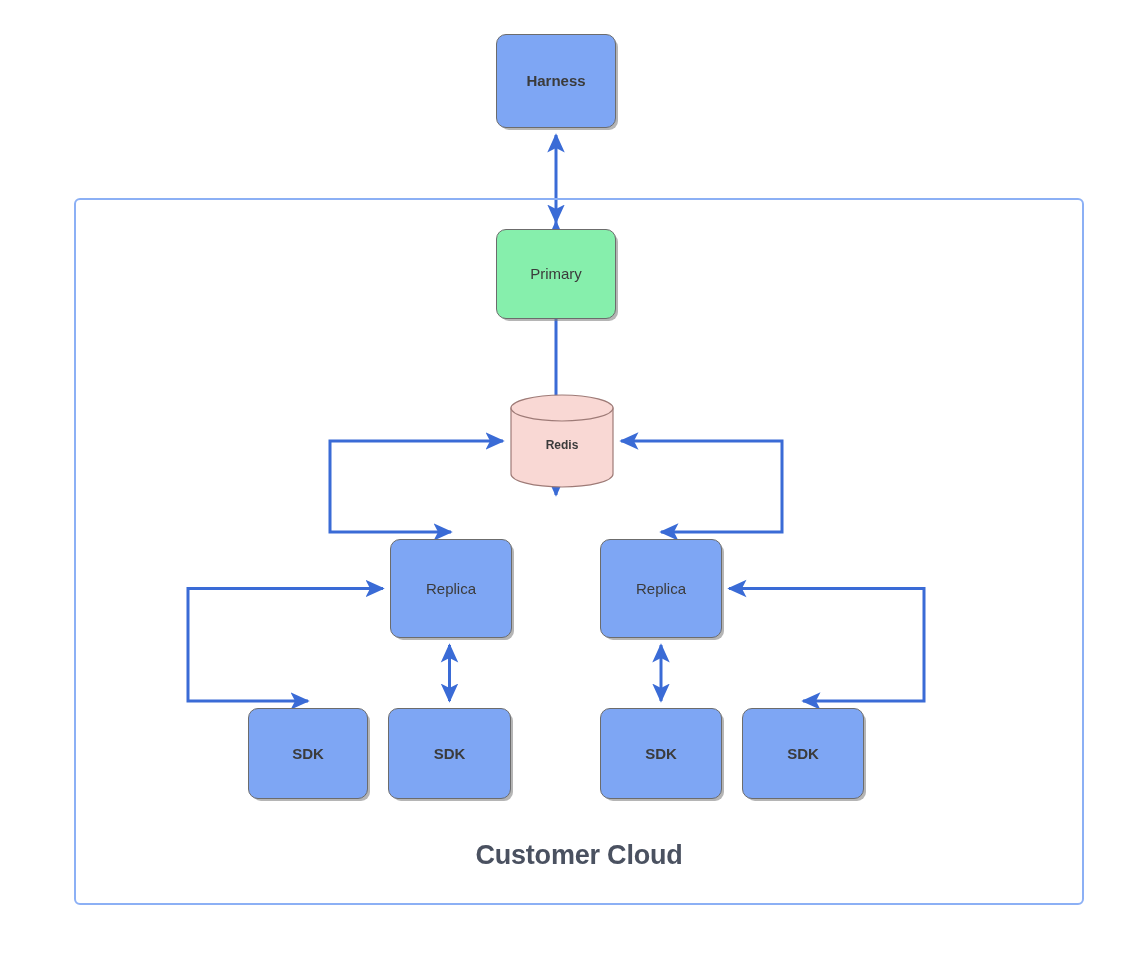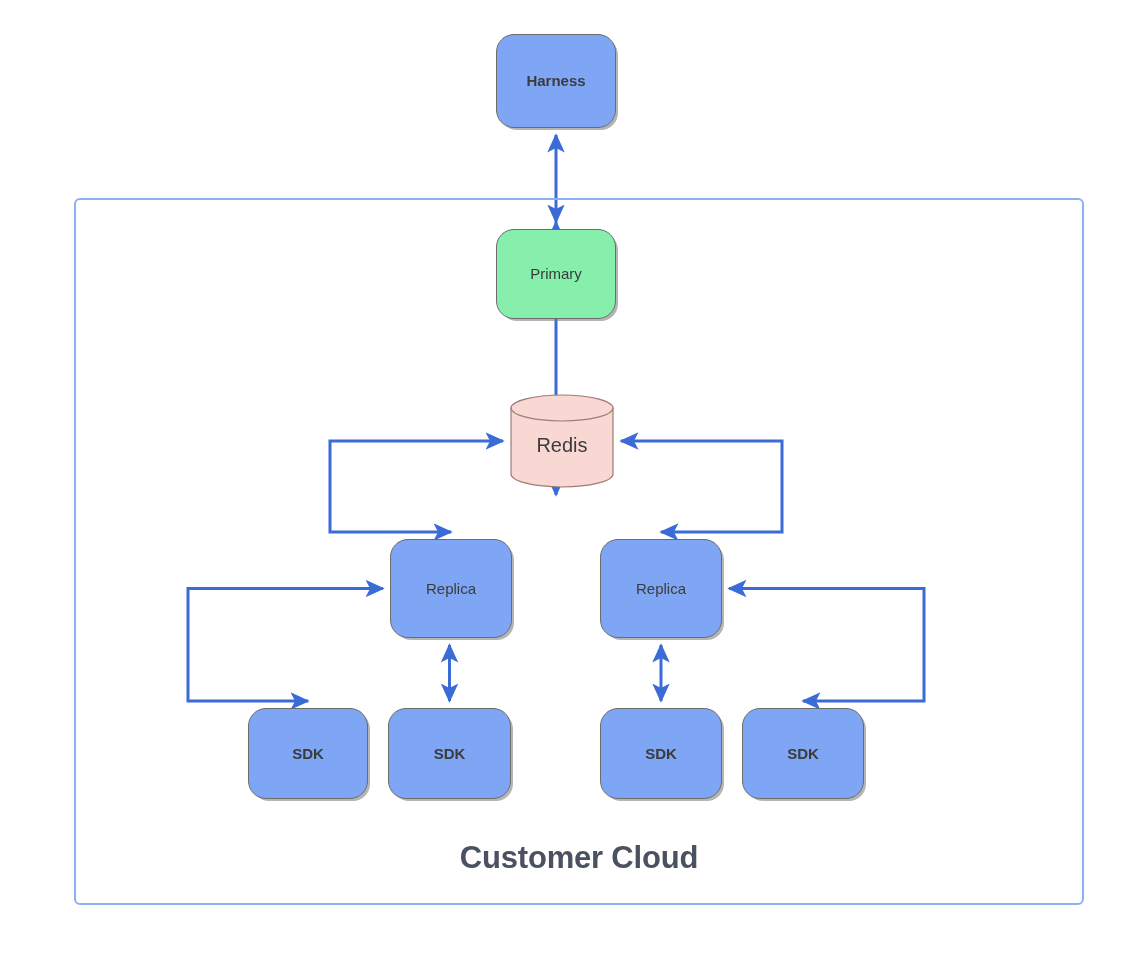--- a/index.html
+++ b/index.html
@@ -34,21 +34,21 @@
     justify-content: center;
     text-align: center;
     color: #3b3b3b;
     font-size: 15px;
     line-height: 1.2;
     z-index: 3;
   }
   .node-box {
     background: #7EA6F4;
     border: 1px solid #6c6c6c;
-    border-radius: 18px;
+    border-radius: 10px;
     box-shadow: 3px 3px 0 -1px rgba(120,120,120,0.55);
   }
   .node-box.bold {
     font-weight: bold;
   }
   .node-label-text {
     display: block;
     pointer-events: none;
   }
   
@@ -60,37 +60,38 @@
   .cyl-svg {
     position: absolute;
     left: 0;
     top: 0;
     width: 100%;
     height: 100%;
   }
   .cyl-text {
     position: relative;
     z-index: 2;
-    font-size: 20px;
+    font-size: 12px;
     color: #3b3b3b;
     margin-top: 8px;
+    font-weight: bold;
   }
   
   .group-container {
     position: absolute;
     box-sizing: border-box;
     border: 2px solid #8CB0F5;
     border-radius: 6px;
     background: transparent;
     z-index: 1;
   }
   .group-title {
     position: absolute;
     text-align: center;
-    font-size: 31px;
+    font-size: 27px;
     font-weight: bold;
     color: #4a5160;
     letter-spacing: -0.2px;
     z-index: 2;
   }
 </style>
 </head>
 <body>
 
 <div id="diagram-root" style="width: 1142px; height: 957px; background: rgb(255, 255, 255);">

